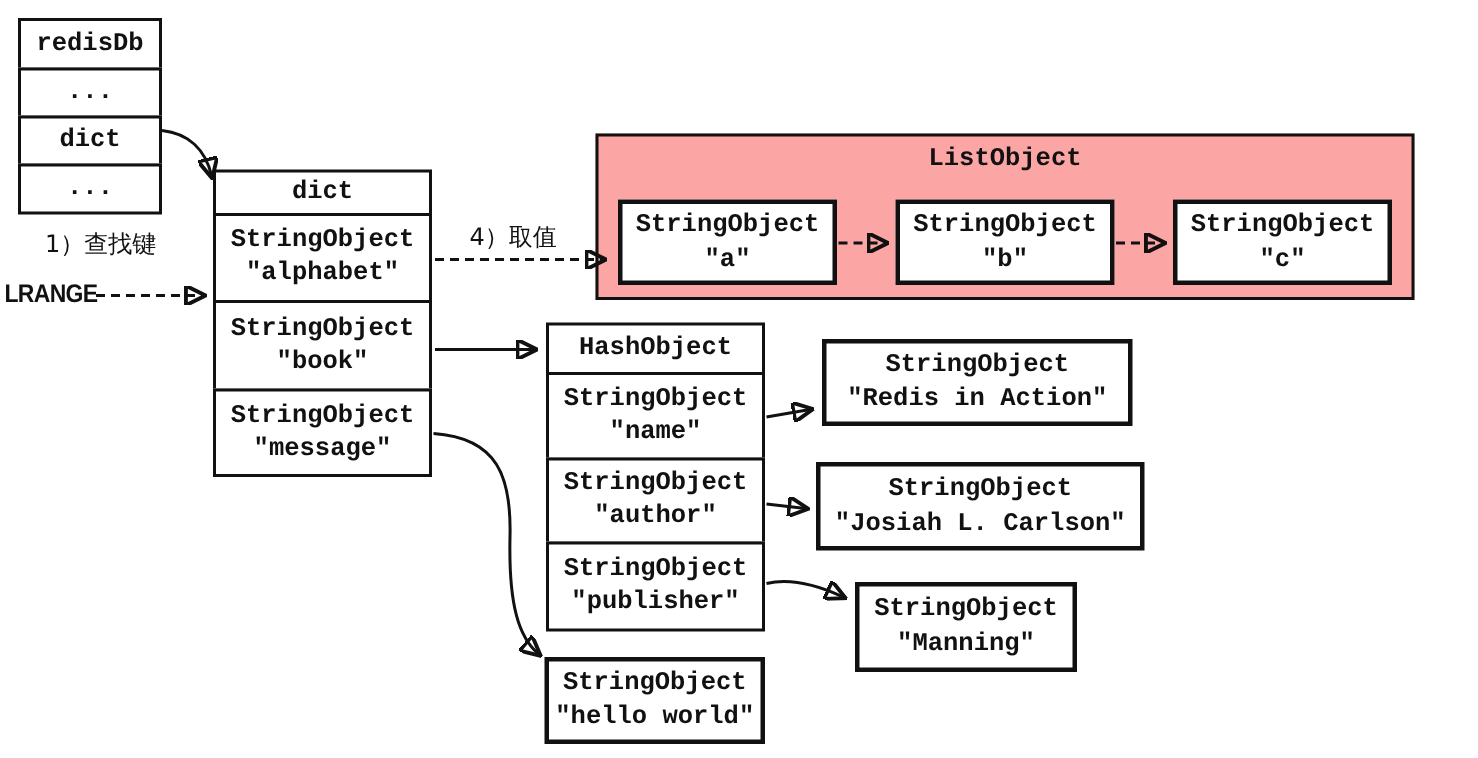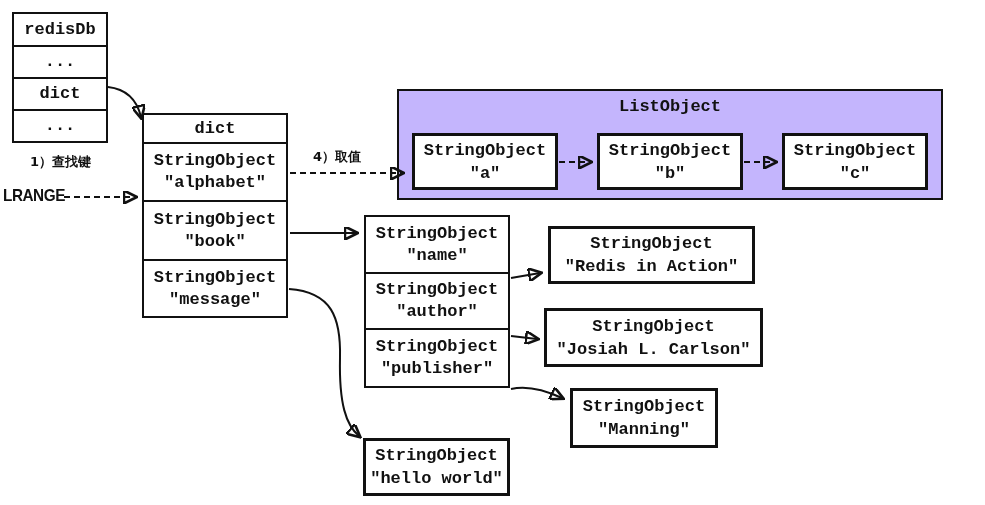--- a/index.html
+++ b/index.html
@@ -8,21 +8,21 @@
     width:985px;height:505px;
     background:#fff;
     font-family:"Liberation Mono","DejaVu Sans Mono",monospace;
     font-weight:bold;
     color:#111;
     overflow:hidden;
   }
   .box{
     position:absolute;
     border:2px solid #111;
-    background:#c4b5fd;
+    background:#fca5a5;
     box-sizing:border-box;
   }
   .cell{
     border:2px solid #111;
     background:#fff;
     box-sizing:border-box;
     margin-top:-2px;
     display:flex;
     flex-direction:column;
     align-items:center;
@@ -51,22 +51,22 @@
   .thick{border-width:3px;}
   .list-title{
     position:absolute;
     top:6px;left:0;right:0;
     text-align:center;
     font-size:17px;
   }
   .cjk-label{
     position:absolute;
     font-family:"DejaVu Sans","Liberation Sans",sans-serif;
-    font-weight:bold;
-    font-size:13px;
+    font-weight:normal;
+    font-size:16px;
     white-space:nowrap;
   }
   .lrange-label{
     position:absolute;
     font-family:"Liberation Sans","DejaVu Sans",sans-serif;
     font-weight:bold;
     font-size:17px;
     letter-spacing:-0.5px;
     transform:scaleX(0.9);
     transform-origin:left center;
@@ -133,20 +133,23 @@
       <span>StringObject</span>
       <span>"b"</span>
     </div>
     <div class="onelinebox thick" style="left:383px;top:42px;width:146px;height:57px;">
       <span>StringObject</span>
       <span>"c"</span>
     </div>
   </div>
 
   <div class="stack" style="left:364px;top:215px;width:146px;">
+    <div class="cell" style="height:35px;">
+      <span>HashObject</span>
+    </div>
     <div class="cell" style="height:59px;">
       <span>StringObject</span>
       <span>"name"</span>
     </div>
     <div class="cell" style="height:58px;">
       <span>StringObject</span>
       <span>"author"</span>
     </div>
     <div class="cell" style="height:60px;">
       <span>StringObject</span>

